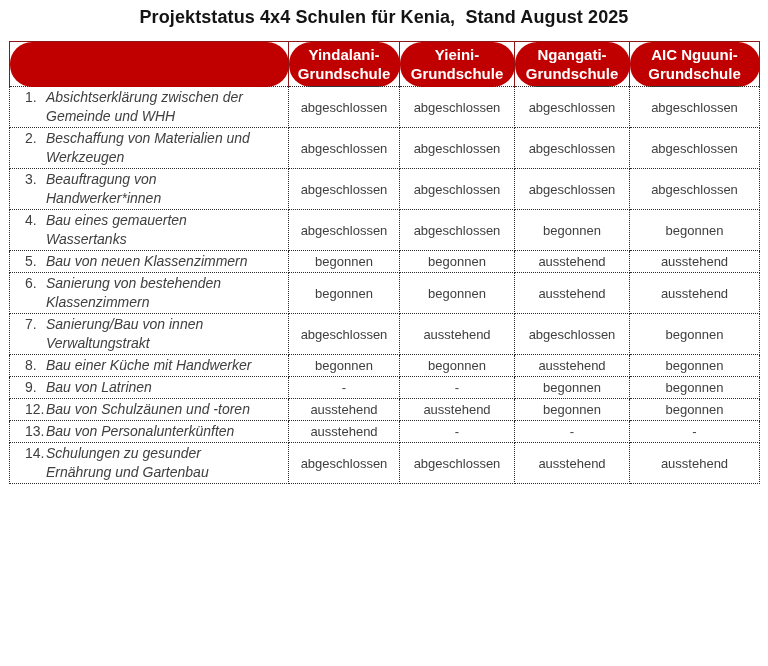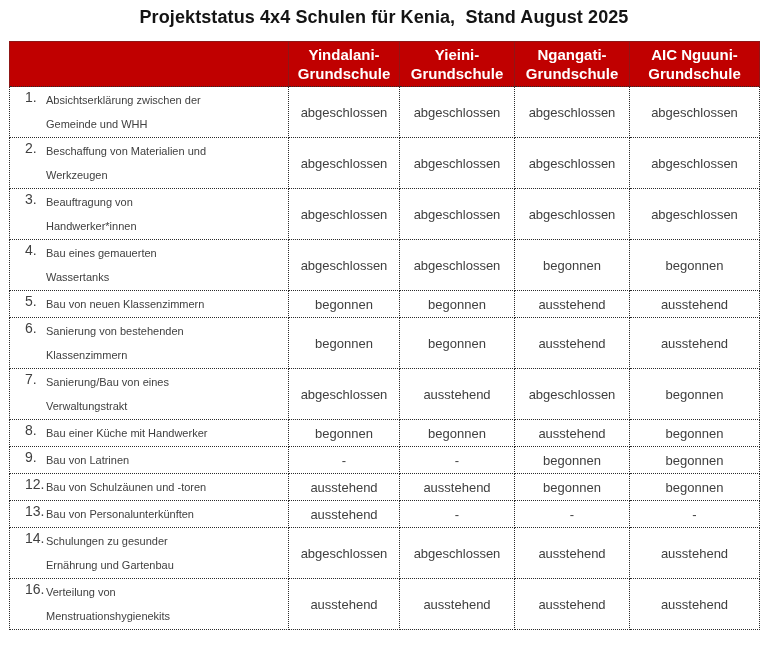--- a/index.html
+++ b/index.html
@@ -38,42 +38,44 @@
     font-weight: 700;
     line-height: 19px;
     text-align: center;
     vertical-align: middle;
     white-space: pre-line;
     padding: 3px 2px;
     border-left: 1px solid #8f1616;
     border-right: 1px solid #8f1616;
     border-top: 1px solid #8f1616;
     border-bottom: 1px dotted var(--border-col);
+    border-radius: 22px;
   }
   table.status-table td {
     border: 1px dotted var(--border-col);
     vertical-align: middle;
     padding: 1px 2px;
     color: var(--body-text);
   }
   .taskwrap { display: flex; align-items: flex-start; }
   .num {
     flex: 0 0 34px;
     padding-left: 13px;
     font-size: 14px;
     line-height: 19px;
     color: var(--body-text);
   }
   .task {
     flex: 1 1 auto;
-    font-size: 11px;
-    line-height: 24px;
+    font-size: 14px;
+    line-height: 19px;
     white-space: pre-line;
     color: var(--body-text);
     padding-right: 4px;
+    font-style: italic;
   }
   td.status {
     text-align: center;
     font-size: 13px;
     line-height: 19px;
     color: var(--body-text);
   }
 </style>
 </head>
 <body>
@@ -183,21 +185,21 @@
     <td class="status">begonnen</td>
     <td class="status">begonnen</td>
     <td class="status">ausstehend</td>
     <td class="status">ausstehend</td>
   </tr>
 
   <tr>
     <td class="task-cell">
       <div class="taskwrap">
         <span class="num">7.</span>
-        <span class="task">Sanierung/Bau von eines
+        <span class="task">Sanierung/Bau von innen
 Verwaltungstrakt</span>
       </div>
     </td>
     <td class="status">abgeschlossen</td>
     <td class="status">ausstehend</td>
     <td class="status">abgeschlossen</td>
     <td class="status">begonnen</td>
   </tr>
 
   <tr>
@@ -262,28 +264,15 @@
 Ernährung und Gartenbau</span>
       </div>
     </td>
     <td class="status">abgeschlossen</td>
     <td class="status">abgeschlossen</td>
     <td class="status">ausstehend</td>
     <td class="status">ausstehend</td>
   </tr>
 
 
-  <tr>
-    <td class="task-cell">
-      <div class="taskwrap">
-        <span class="num">16.</span>
-        <span class="task">Verteilung von
-Menstruationshygienekits</span>
-      </div>
-    </td>
-    <td class="status">ausstehend</td>
-    <td class="status">ausstehend</td>
-    <td class="status">ausstehend</td>
-    <td class="status">ausstehend</td>
-  </tr>
 </tbody>
   </table>
 </div>
 
 </body></html>

